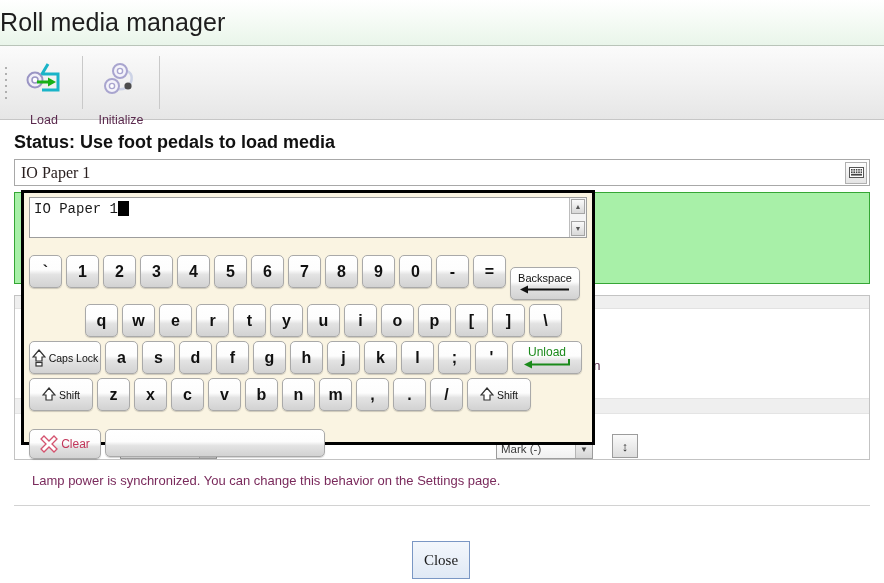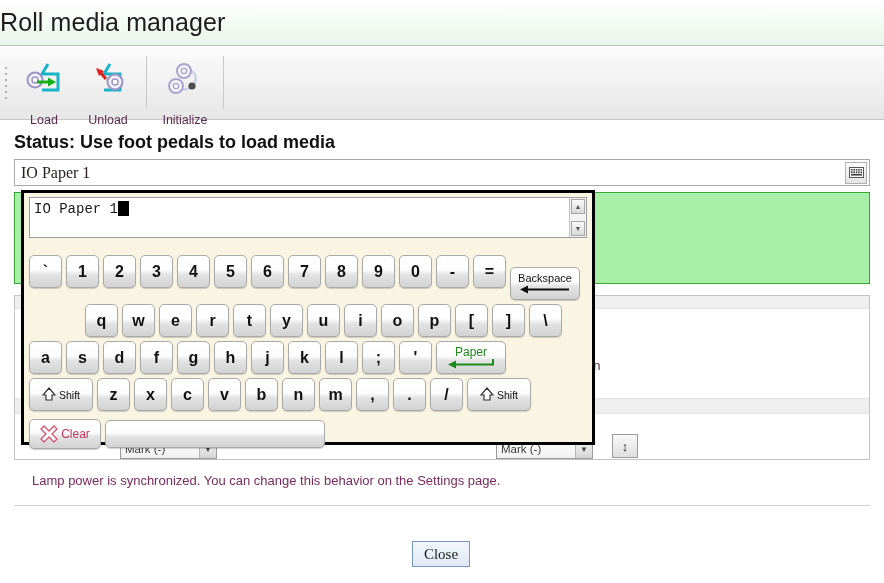--- a/index.html
+++ b/index.html
@@ -319,40 +319,39 @@
     margin-left: 3px;
   }
   .klabel-mod {
     font-size: 10.5px;
     font-weight: normal;
     color: #111;
     margin-left: 3px;
   }
   .lastrow {
     display: flex;
-    align-items: center;
     gap: 4px;
-    margin-top: 8px;
+    margin-top: 18px;
   }
 
   
   #footer-sep {
     position: absolute;
     left: 14px;
     top: 505px;
     width: 856px;
     height: 1px;
     background: #d2d2d2;
   }
   #close-btn {
     position: absolute;
     left: 412px;
     top: 541px;
     width: 58px;
-    height: 26px;
+    height: 38px;
     border: 1px solid #7a97c4;
     background: linear-gradient(to bottom,#f3f7fc,#e0e9f5);
     box-sizing: border-box;
     display: flex;
     align-items: center;
     justify-content: center;
     font-size: 15px;
     color: #1a1a1a;
     font-family: "Liberation Serif", serif;
     cursor: default;
@@ -382,32 +381,20 @@
         <path d="M26 4 L20 14 L36 14 L36 30 L20 30" fill="none" stroke="#1ab4c8" stroke-width="3"></path>
         <circle cx="13" cy="20" r="7.5" fill="#f2f0f8" stroke="#9a95c4" stroke-width="2"></circle>
         <circle cx="13" cy="20" r="3" fill="#ffffff" stroke="#9a95c4" stroke-width="1.5"></circle>
         <path d="M15 22 L29 22" stroke="#18b018" stroke-width="3"></path>
         <path d="M34 22 L26 17.5 L26 26.5 Z" fill="#18b018"></path>
       </svg>
     </span>
     <span class="tbtn-label">Load</span>
   </div>
 
-  <div class="tbtn">
-    <span>
-      <svg width="44" height="40" viewBox="0 0 44 40">
-        <path d="M24 4 L18 14 L34 14 L34 30 L18 30" fill="none" stroke="#1ab4c8" stroke-width="3"></path>
-        <circle cx="29" cy="22" r="7.5" fill="#f2f0f8" stroke="#9a95c4" stroke-width="2"></circle>
-        <circle cx="29" cy="22" r="3" fill="#ffffff" stroke="#9a95c4" stroke-width="1.5"></circle>
-        <path d="M20 19 L14 12" stroke="#e02020" stroke-width="3"></path>
-        <path d="M10 8 L18 11 L13 16 Z" fill="#e02020"></path>
-      </svg>
-    </span>
-    <span class="tbtn-label">Unload</span>
-  </div>
 
   <div class="tsep"></div>
 
   <div class="tbtn">
     <span>
       <svg width="44" height="40" viewBox="0 0 44 40">
         <path d="M22 10 C32 10 34 16 32 22 C30 28 24 30 18 29" fill="none" stroke="#cdd3e6" stroke-width="2.5"></path>
         <circle cx="21" cy="11" r="7" fill="#f4f3fa" stroke="#a9a5cf" stroke-width="2"></circle>
         <circle cx="21" cy="11" r="2.6" fill="#ffffff" stroke="#a9a5cf" stroke-width="1.4"></circle>
         <circle cx="13" cy="26" r="7" fill="#f4f3fa" stroke="#a9a5cf" stroke-width="2"></circle>
@@ -512,33 +499,40 @@
     <div class="key">u</div>
     <div class="key">i</div>
     <div class="key">o</div>
     <div class="key">p</div>
     <div class="key">[</div>
     <div class="key">]</div>
     <div class="key">\</div>
   </div>
 
   <div class="krow">
+    <div class="key k-caps">
+      <svg width="14" height="18" viewBox="0 0 14 18">
+        <path d="M7 1 L13 8 L10 8 L10 12 L4 12 L4 8 L1 8 Z" fill="#ffffff" stroke="#333" stroke-width="1.2"></path>
+        <rect x="4" y="13.5" width="6" height="3.5" fill="#ffffff" stroke="#333" stroke-width="1.2"></rect>
+      </svg>
+      <span class="klabel-mod">Caps Lock</span>
+    </div>
     <div class="key">a</div>
     <div class="key">s</div>
     <div class="key">d</div>
     <div class="key">f</div>
     <div class="key">g</div>
     <div class="key">h</div>
     <div class="key">j</div>
     <div class="key">k</div>
     <div class="key">l</div>
     <div class="key">;</div>
     <div class="key">'</div>
     <div class="key k-enter">
-      <span class="klabel-enter">Paper</span>
+      <span class="klabel-enter">Unload</span>
       <svg width="52" height="10" viewBox="0 0 52 10">
         <path d="M48 0 L48 5.5 L8 5.5" stroke="#1b8a1b" stroke-width="2" fill="none"></path>
         <path d="M3 5.5 L11 1.5 L11 9.5 Z" fill="#1b8a1b"></path>
       </svg>
     </div>
   </div>
 
   <div class="krow">
     <div class="key k-shift">
       <svg width="14" height="15" viewBox="0 0 14 15">

